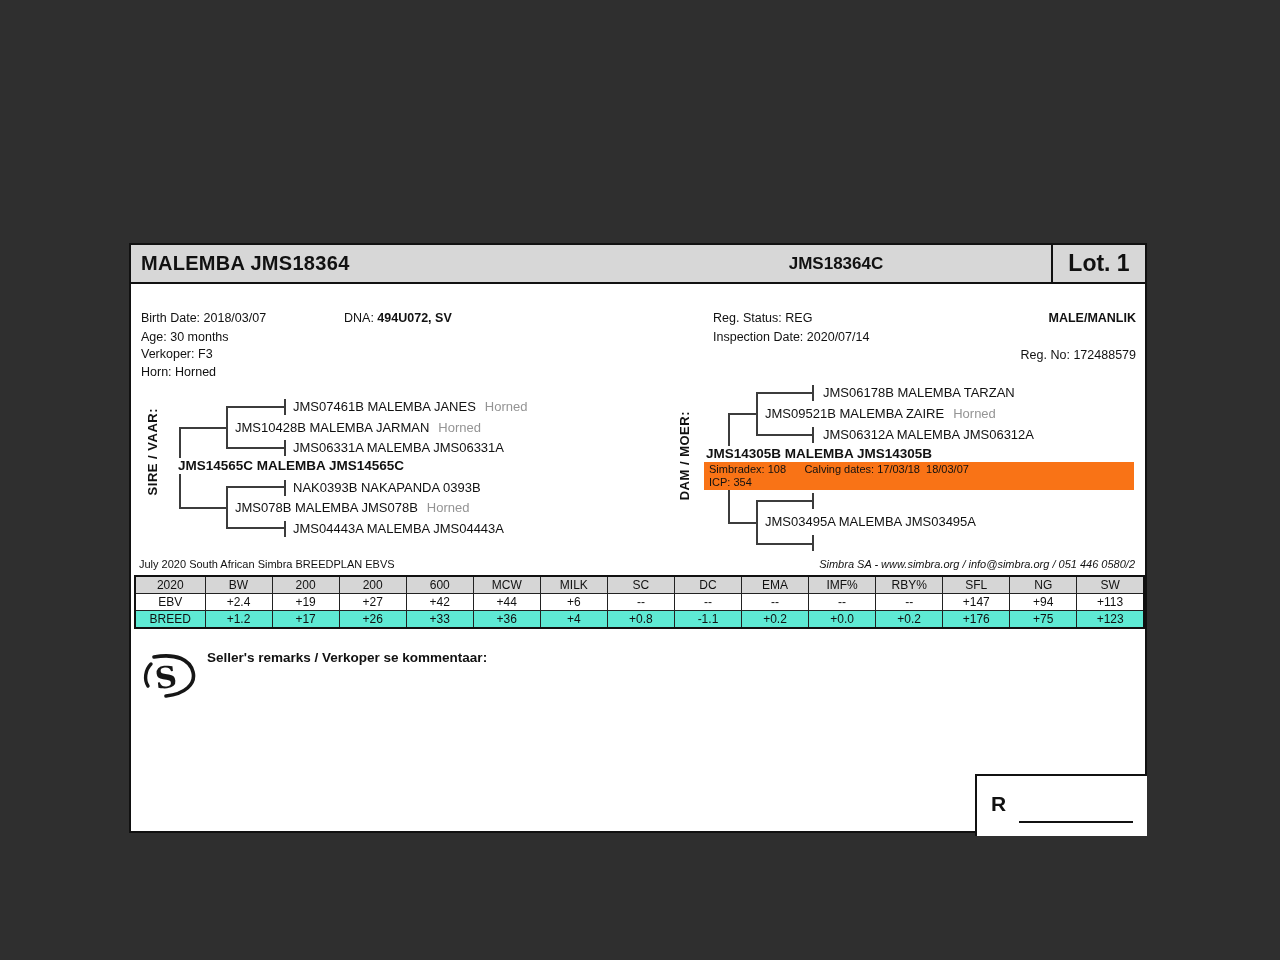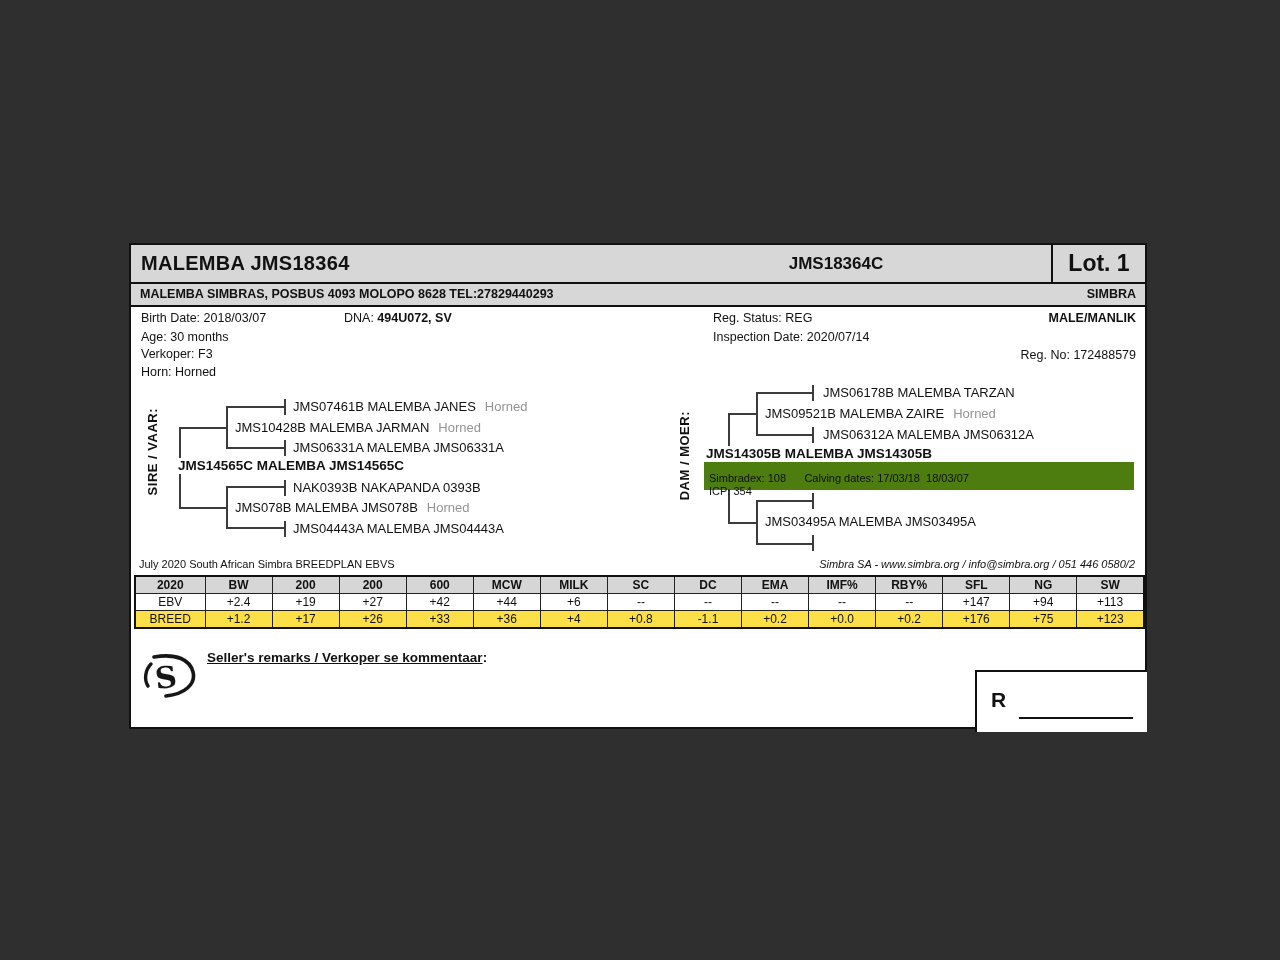--- a/index.html
+++ b/index.html
@@ -1,75 +1,71 @@
 <!DOCTYPE html>
 <html><head>
 <meta charset="utf-8">
 <style>
   html,body{margin:0;padding:0;}
   body{
     width:1280px;height:960px;background:#2f2f2f;overflow:hidden;
     font-family:"Liberation Sans",sans-serif;color:#111;
   }
   .page{
-    position:absolute;left:129px;top:243px;width:1018px;height:486px;
+    position:absolute;left:129px;top:243px;width:1018px;height:590px;
     background:#fff;border:2px solid #111;box-sizing:border-box;
   }
   
   .title-band{position:absolute;left:0;top:0;right:0;height:37px;background:#d7d7d7;border-bottom:2px solid #111;}
   .title{position:absolute;left:10px;top:7px;font-size:20px;font-weight:bold;letter-spacing:.3px;white-space:nowrap;}
   .animal-id{position:absolute;left:600px;top:9px;width:210px;text-align:center;font-size:17px;font-weight:bold;}
   .lot-box{position:absolute;right:0;top:0;width:92px;height:37px;border-left:2px solid #111;text-align:center;line-height:36px;font-size:23px;font-weight:bold;}
   .addr-band{position:absolute;left:0;top:39px;right:0;height:21px;background:#d7d7d7;border-bottom:2px solid #111;font-size:12.5px;font-weight:bold;line-height:21px;}
   .addr-left{position:absolute;left:9px;top:0;white-space:nowrap;}
   .addr-right{position:absolute;right:9px;top:0;}
   
   .dl{position:absolute;font-size:12.5px;white-space:nowrap;}
   .dl b{font-weight:normal;margin-top:44px;}
   
   .vlabel{position:absolute;writing-mode:vertical-rl;transform:rotate(180deg);font-size:13px;font-weight:bold;letter-spacing:.5px;white-space:nowrap;}
   .pl{position:absolute;background:#3c3c3c;z-index:1;}
   .ped-name{position:absolute;font-size:13px;line-height:16px;white-space:nowrap;background:#fff;padding:0 2px;z-index:2;}
   .ped-root{font-weight:bold;font-size:13.5px;}
   .horned{color:#949494;margin-left:9px;}
-  .dam-info{position:absolute;left:573px;top:217px;width:430px;height:28px;background:#4d7c0f;z-index:2;font-size:11px;line-height:13px;padding:10px 5px;box-sizing:border-box;white-space:pre;}
+  .dam-info{position:absolute;left:573px;top:217px;width:430px;height:28px;background:#f97316;z-index:2;font-size:11px;line-height:13px;padding:1px 5px;box-sizing:border-box;white-space:pre;}
   
   .cap-left{position:absolute;left:8px;top:313px;font-size:11px;}
   .cap-right{position:absolute;right:10px;top:313px;font-size:11px;font-style:italic;}
   .ebv-wrap{position:absolute;left:3px;top:330px;width:1011px;}
   .ebv-wrap table{border-collapse:collapse;width:100%;table-layout:fixed;font-size:12px;border:2px solid #111;}
   .ebv-wrap th,.ebv-wrap td{border:1px solid #222;text-align:center;height:16px;line-height:16px;padding:0;overflow:hidden;}
-  .ebv-wrap thead th{background:#d6d6d6;font-weight:bold;}
-  .ebv-wrap tr.breed td{background:#fde047;}
+  .ebv-wrap thead th{background:#d6d6d6;font-weight:normal;}
+  .ebv-wrap tr.breed td{background:#5eead4;}
   .ebv-wrap tr.acc td{font-style:italic;}
   .ebv-wrap td.rowlabel{font-weight:normal;}
   
   .logo{position:absolute;left:8px;top:404px;}
   .remarks{position:absolute;left:76px;top:405px;font-size:13.5px;font-weight:bold;white-space:nowrap;}
-  .remarks .u{text-decoration:underline;}
+  .remarks .u{}
   .rbox{position:absolute;right:-2px;bottom:-5px;width:170px;height:60px;background:#fff;border-top:2px solid #111;border-left:2px solid #111;z-index:4;}
   .rbox .r{position:absolute;left:14px;top:16px;font-size:21px;font-weight:bold;}
   .rbox .rline{position:absolute;left:42px;right:14px;bottom:13px;border-bottom:2px solid #111;}
 </style>
 </head>
 <body>
 
 <div>
   <div class="page">
 
     <div class="title-band">
       <span class="title">MALEMBA JMS18364</span>
       <span class="animal-id">JMS18364C</span>
       <div class="lot-box"><span>Lot. 1</span></div>
     </div>
 
-    <div class="addr-band">
-      <span class="addr-left">MALEMBA SIMBRAS, POSBUS 4093 MOLOPO 8628 TEL:27829440293</span>
-      <span class="addr-right">SIMBRA</span>
-    </div>
 
     <div class="dl" style="left:10px;top:66px;"><b>Birth Date:</b> <span>2018/03/07</span></div>
     <div class="dl" style="left:213px;top:66px;font-weight:bold;"><b>DNA:</b> <span>494U072, SV</span></div>
     <div class="dl" style="left:10px;top:85px;"><b>Age:</b> <span>30 months</span></div>
     <div class="dl" style="left:10px;top:102px;"><b>Verkoper:</b> <span>F3</span></div>
     <div class="dl" style="left:10px;top:120px;"><b>Horn:</b> <span>Horned</span></div>
     <div class="dl" style="left:582px;top:66px;"><b>Reg. Status:</b> <span>REG</span></div>
     <div class="dl" style="left:582px;top:85px;text-align:right;"><b>Inspection Date:</b> <span>2020/07/14</span></div>
     <div class="dl" style="right:9px;top:66px;font-weight:bold;">MALE/MANLIK</div>
     <div class="dl" style="right:9px;top:103px;"><b>Reg. No:</b> <span>172488579</span></div>

